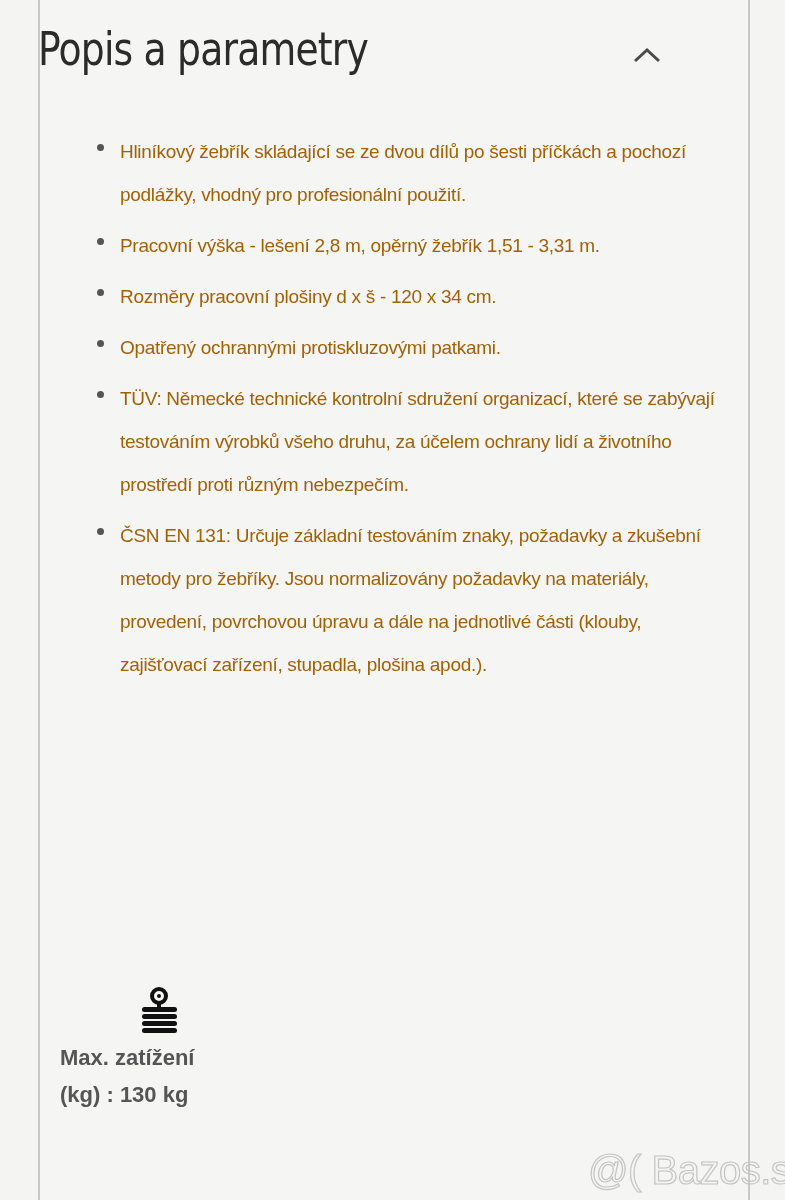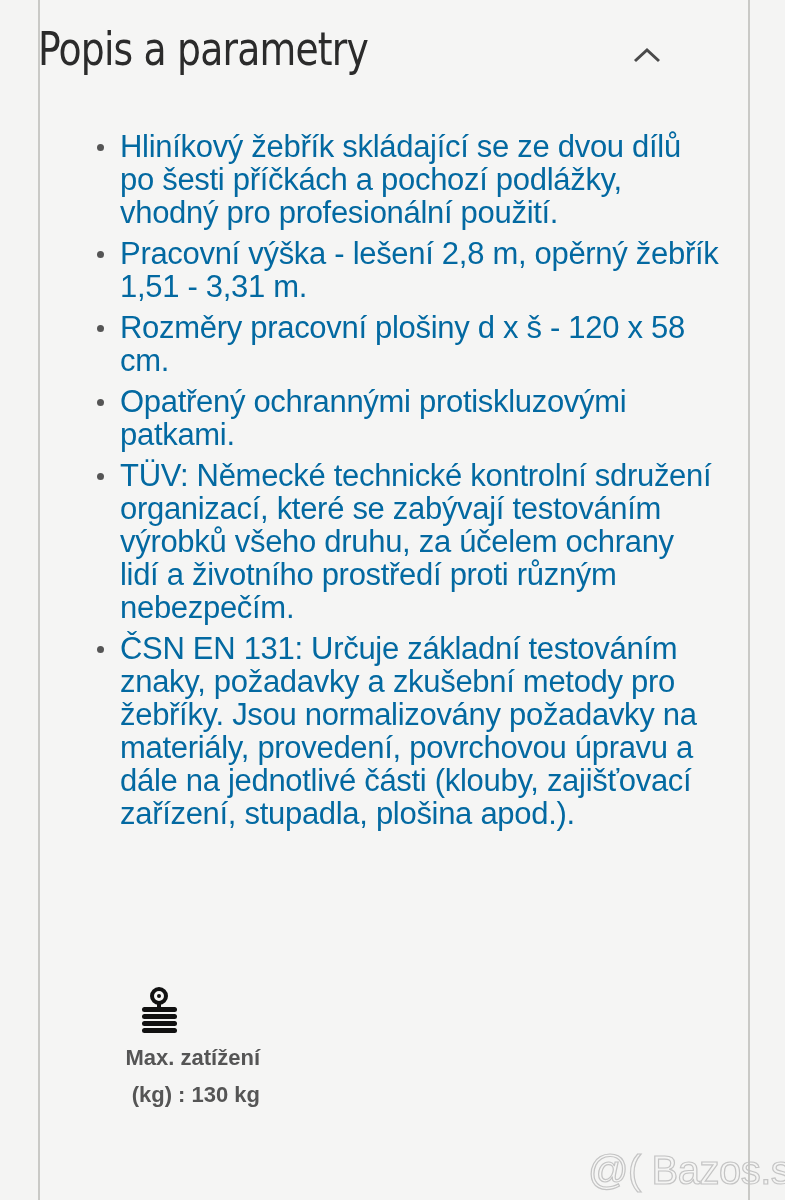--- a/index.html
+++ b/index.html
@@ -23,29 +23,29 @@
   }
   .chevron {
     position:absolute; left:632px; top:42px; width:30px; height:24px; cursor:pointer;
   }
   .list {
     position:absolute; left:80px; top:130px; width:640px; margin:0; padding:0;
     list-style:none;
   }
   .list li {
     position:relative; padding-left:40px;
-    font-size:31px; line-height:33px; color:#0369a1;
+    font-size:19px; line-height:43px; color:#a16207;
     margin-bottom:8px; letter-spacing:-0.3px;
   }
   .list li::before {
     content:""; position:absolute; left:17px; top:14px;
     width:7px; height:7px; border-radius:50%; background:#555;
   }
   .spec {
-    position:absolute; left:60px; top:985px; width:200px; text-align:right;
+    position:absolute; left:60px; top:985px; width:200px; text-align:left;
   }
   .spec-icon { display:block; margin:0 auto 6px auto; }
   .spec-label {
     font-weight:bold; font-size:22px; line-height:37px; color:#555;
   }
   .watermark {
     position:absolute; left:588px; top:1148px;
     font-size:40px; color:transparent;
     -webkit-text-stroke:1.2px #c4c4c4;
     white-space:nowrap; letter-spacing:-0.5px;
@@ -60,21 +60,21 @@
 
 <div class="chevron">
   <svg width="30" height="24" viewBox="0 0 30 24">
     <polyline points="3,19 15,8 27,19" fill="none" stroke="#4a4a4a" stroke-width="3"></polyline>
   </svg>
 </div>
 
 <ul class="list">
   <li>Hliníkový žebřík skládající se ze dvou dílů po šesti příčkách a pochozí podlážky, vhodný pro profesionální použití.</li>
   <li>Pracovní výška - lešení 2,8 m, opěrný žebřík 1,51 - 3,31 m.</li>
-  <li>Rozměry pracovní plošiny d x š - 120 x 58 cm.</li>
+  <li>Rozměry pracovní plošiny d x š - 120 x 34 cm.</li>
   <li>Opatřený ochrannými protiskluzovými patkami.</li>
   <li>TÜV: Německé technické kontrolní sdružení organizací, které se zabývají testováním výrobků všeho druhu, za účelem ochrany lidí a životního prostředí proti různým nebezpečím.</li>
   <li>ČSN EN 131: Určuje základní testováním znaky, požadavky a zkušební metody pro žebříky. Jsou normalizovány požadavky na materiály, provedení, povrchovou úpravu a dále na jednotlivé části (klouby, zajišťovací zařízení, stupadla, plošina apod.).</li>
 </ul>
 
 <div class="spec">
   <svg class="spec-icon" width="40" height="48" viewBox="0 0 40 48">
     <circle cx="19" cy="11" r="7" fill="none" stroke="#111" stroke-width="4"></circle>
     <circle cx="19" cy="11" r="2" fill="#111"></circle>
     <rect x="17" y="16" width="4" height="6" fill="#111"></rect>

